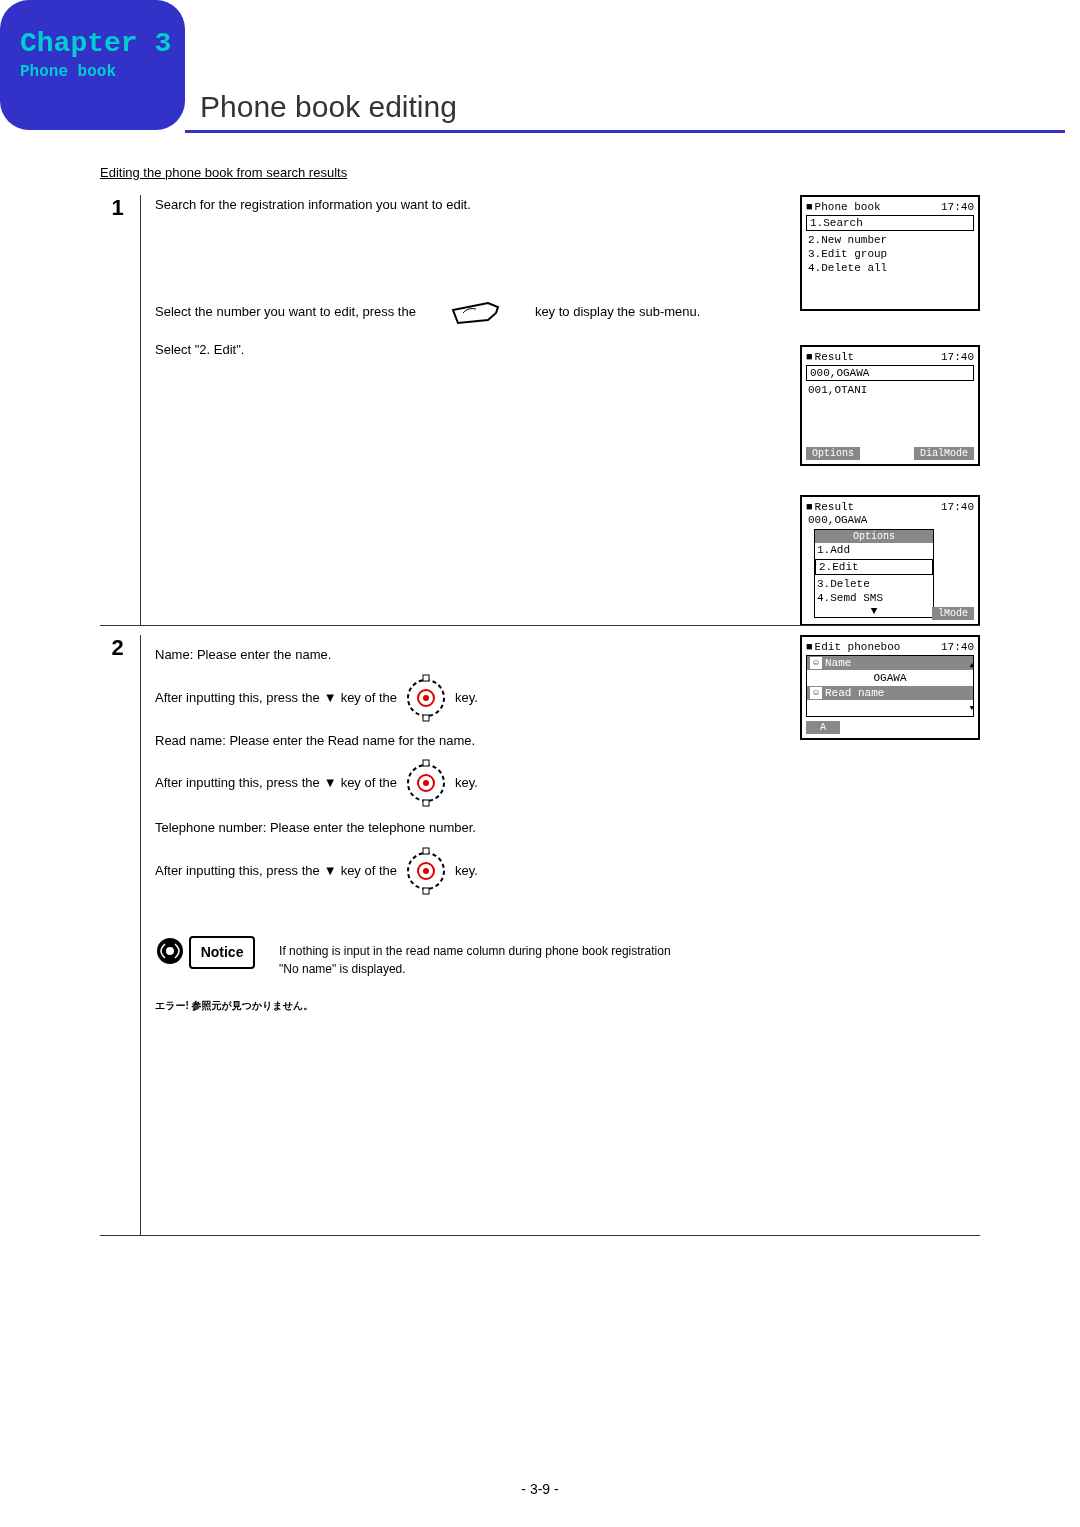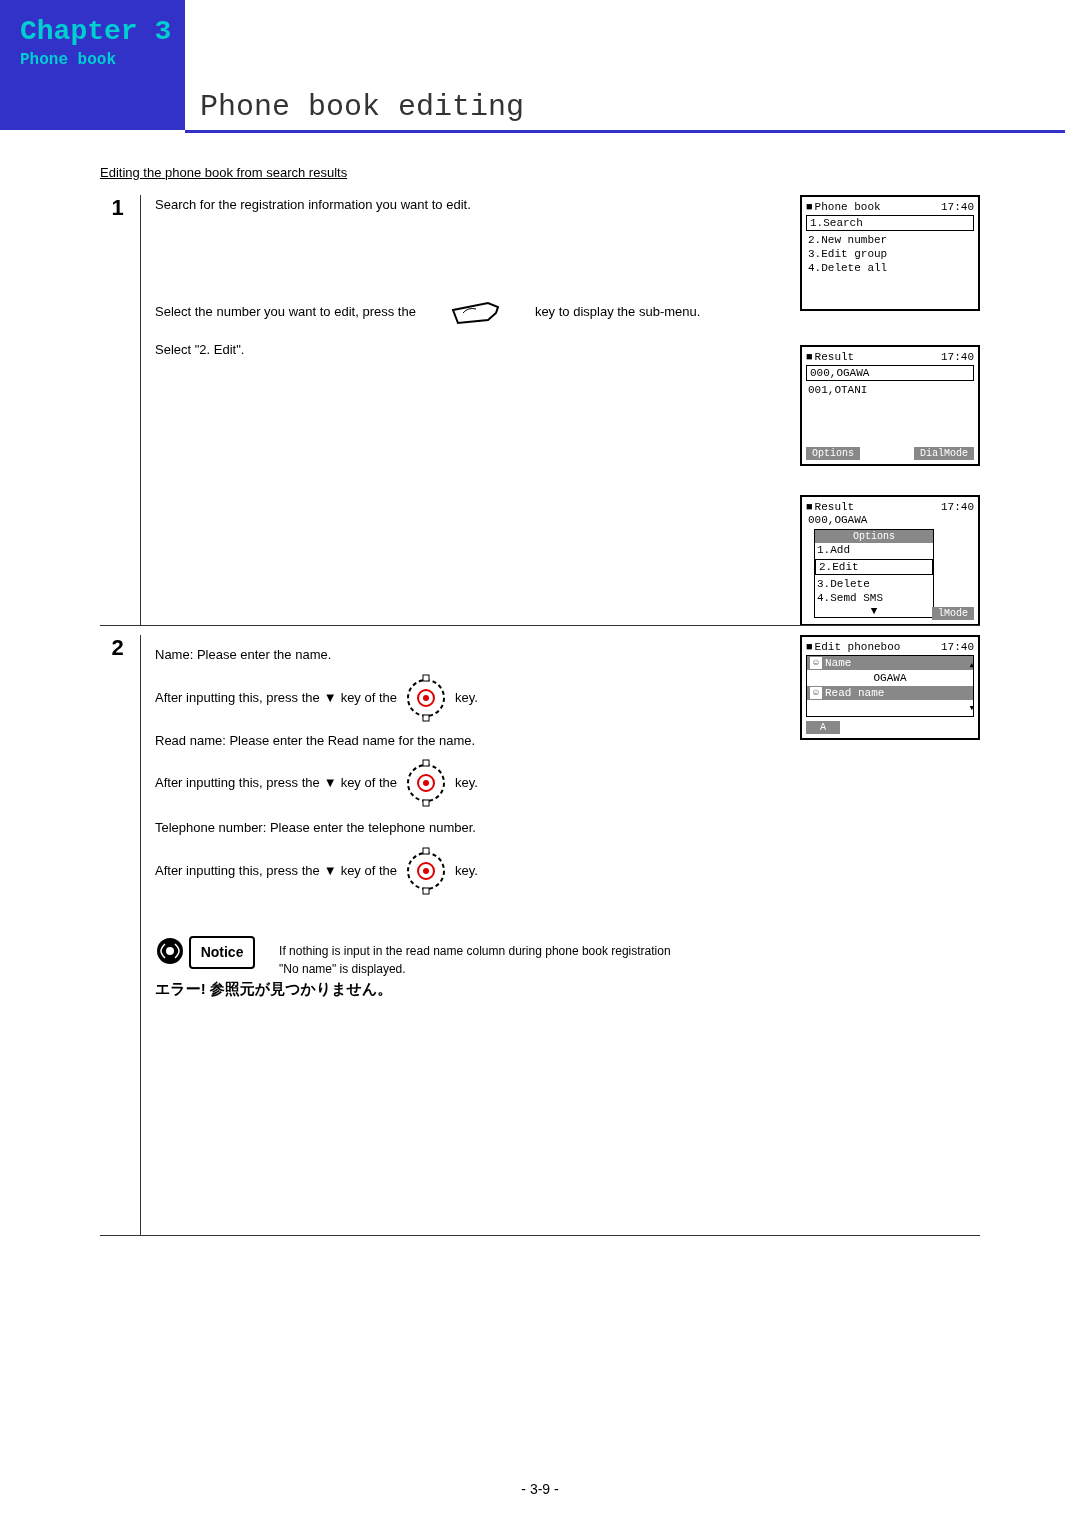--- a/index.html
+++ b/index.html
@@ -1,22 +1,22 @@
 <!DOCTYPE html>
 <html><head>
 <meta charset="utf-8">
 <style>
 * { margin: 0; padding: 0; box-sizing: border-box; }
 body { font-family: Arial, sans-serif; background: #fff; width: 1080px; height: 1527px; position: relative; }
 
-.sidebar { position: absolute; left: 0; top: 0; width: 185px; height: 130px; background: #3232c8; color: #fff; padding: 16px 10px 10px 20px; }
+.sidebar { position: absolute; left: 0; top: 0; width: 185px; height: 130px; background: #3232c8; color: #fff; padding: 28px 10px 10px 20px; border-radius: 29px; }
 .chapter-num { font-size: 28px; font-weight: bold; font-family: 'Courier New', monospace; color: #00ced1; }
 .chapter-sub { font-size: 16px; font-family: 'Courier New', monospace; color: #00ced1; margin-top: 4px; font-weight: bold; }
 
-.title-bar { position: absolute; left: 200px; top: 90px; font-size: 30px; color: #333; font-family: Liberation Mono, monospace; }
+.title-bar { position: absolute; left: 200px; top: 90px; font-size: 30px; color: #333; }
 .title-underline { position: absolute; left: 185px; top: 130px; width: 880px; height: 3px; background: #3232c8; }
 
 .intro { position: absolute; left: 100px; top: 165px; font-size: 13px; text-decoration: underline; }
 
 .step-container { position: absolute; left: 100px; width: 880px; }
 .step-num { position: absolute; left: 0; top: 0; font-size: 22px; font-weight: bold; width: 35px; text-align: center; }
 .step-divider { position: absolute; left: 40px; top: 0; width: 1px; background: #333; }
 .step-body { position: absolute; left: 55px; width: 620px; font-size: 13px; line-height: 1.5; }
 .step-body p { margin-bottom: 8px; }
 
@@ -30,21 +30,21 @@
 
 .icon-speaker { width: 55px; height: 35px; display: inline-block; vertical-align: middle; }
 .icon-nav { width: 50px; height: 50px; display: inline-block; vertical-align: middle; }
 .down-arrow { display: inline-block; }
 
 .notice-box { margin-top: 20px; }
 .notice-label { display: inline-block; border: 2px solid #000; border-radius: 4px; padding: 4px 10px; font-weight: bold; font-size: 14px; vertical-align: top; }
 .notice-icon { display: inline-block; width: 30px; height: 30px; vertical-align: middle; }
 .notice-text { display: inline-block; margin-left: 20px; font-size: 12px; vertical-align: top; padding-top: 6px; }
 
-.error-line { font-weight: bold; font-size: 15px; font-family: 'MS Gothic', sans-serif; }
+.error-line { margin-top: 20px; font-weight: bold; font-size: 10px; font-family: 'MS Gothic', sans-serif; }
 
 .page-num { position: absolute; bottom: 30px; left: 0; width: 100%; text-align: center; font-size: 14px; }
 
 .hr-bottom { position: absolute; width: 880px; height: 1px; background: #333; }
 
 .inline-line { display: flex; align-items: center; gap: 4px; flex-wrap: wrap; }
 </style>
 </head>
 <body>
 

